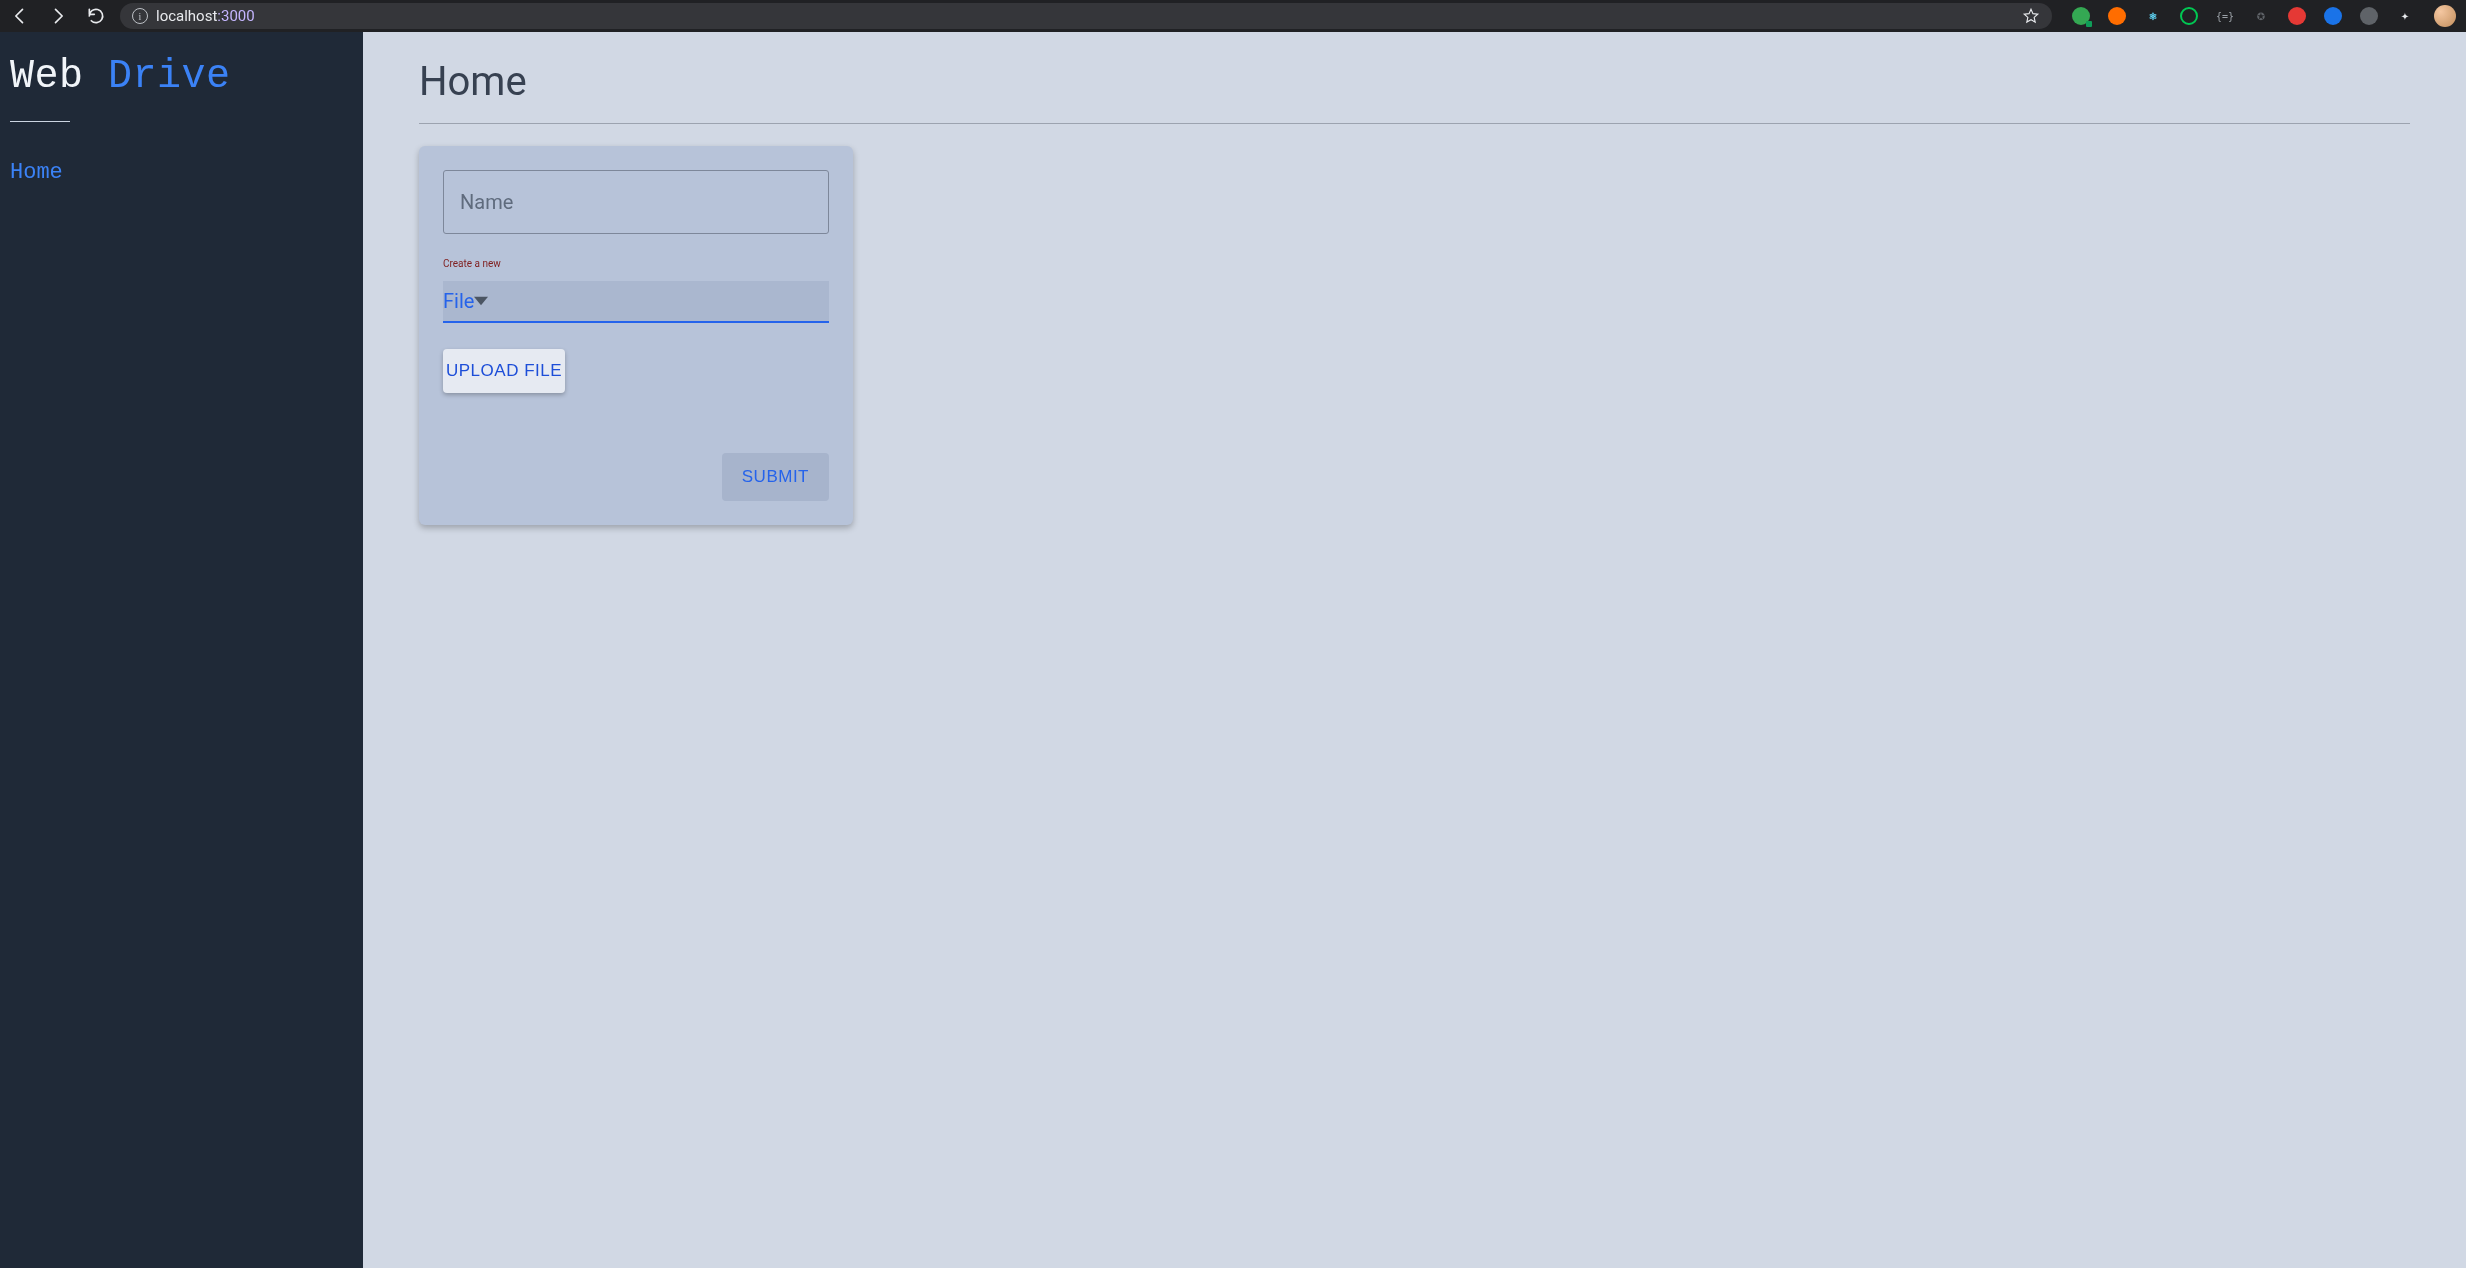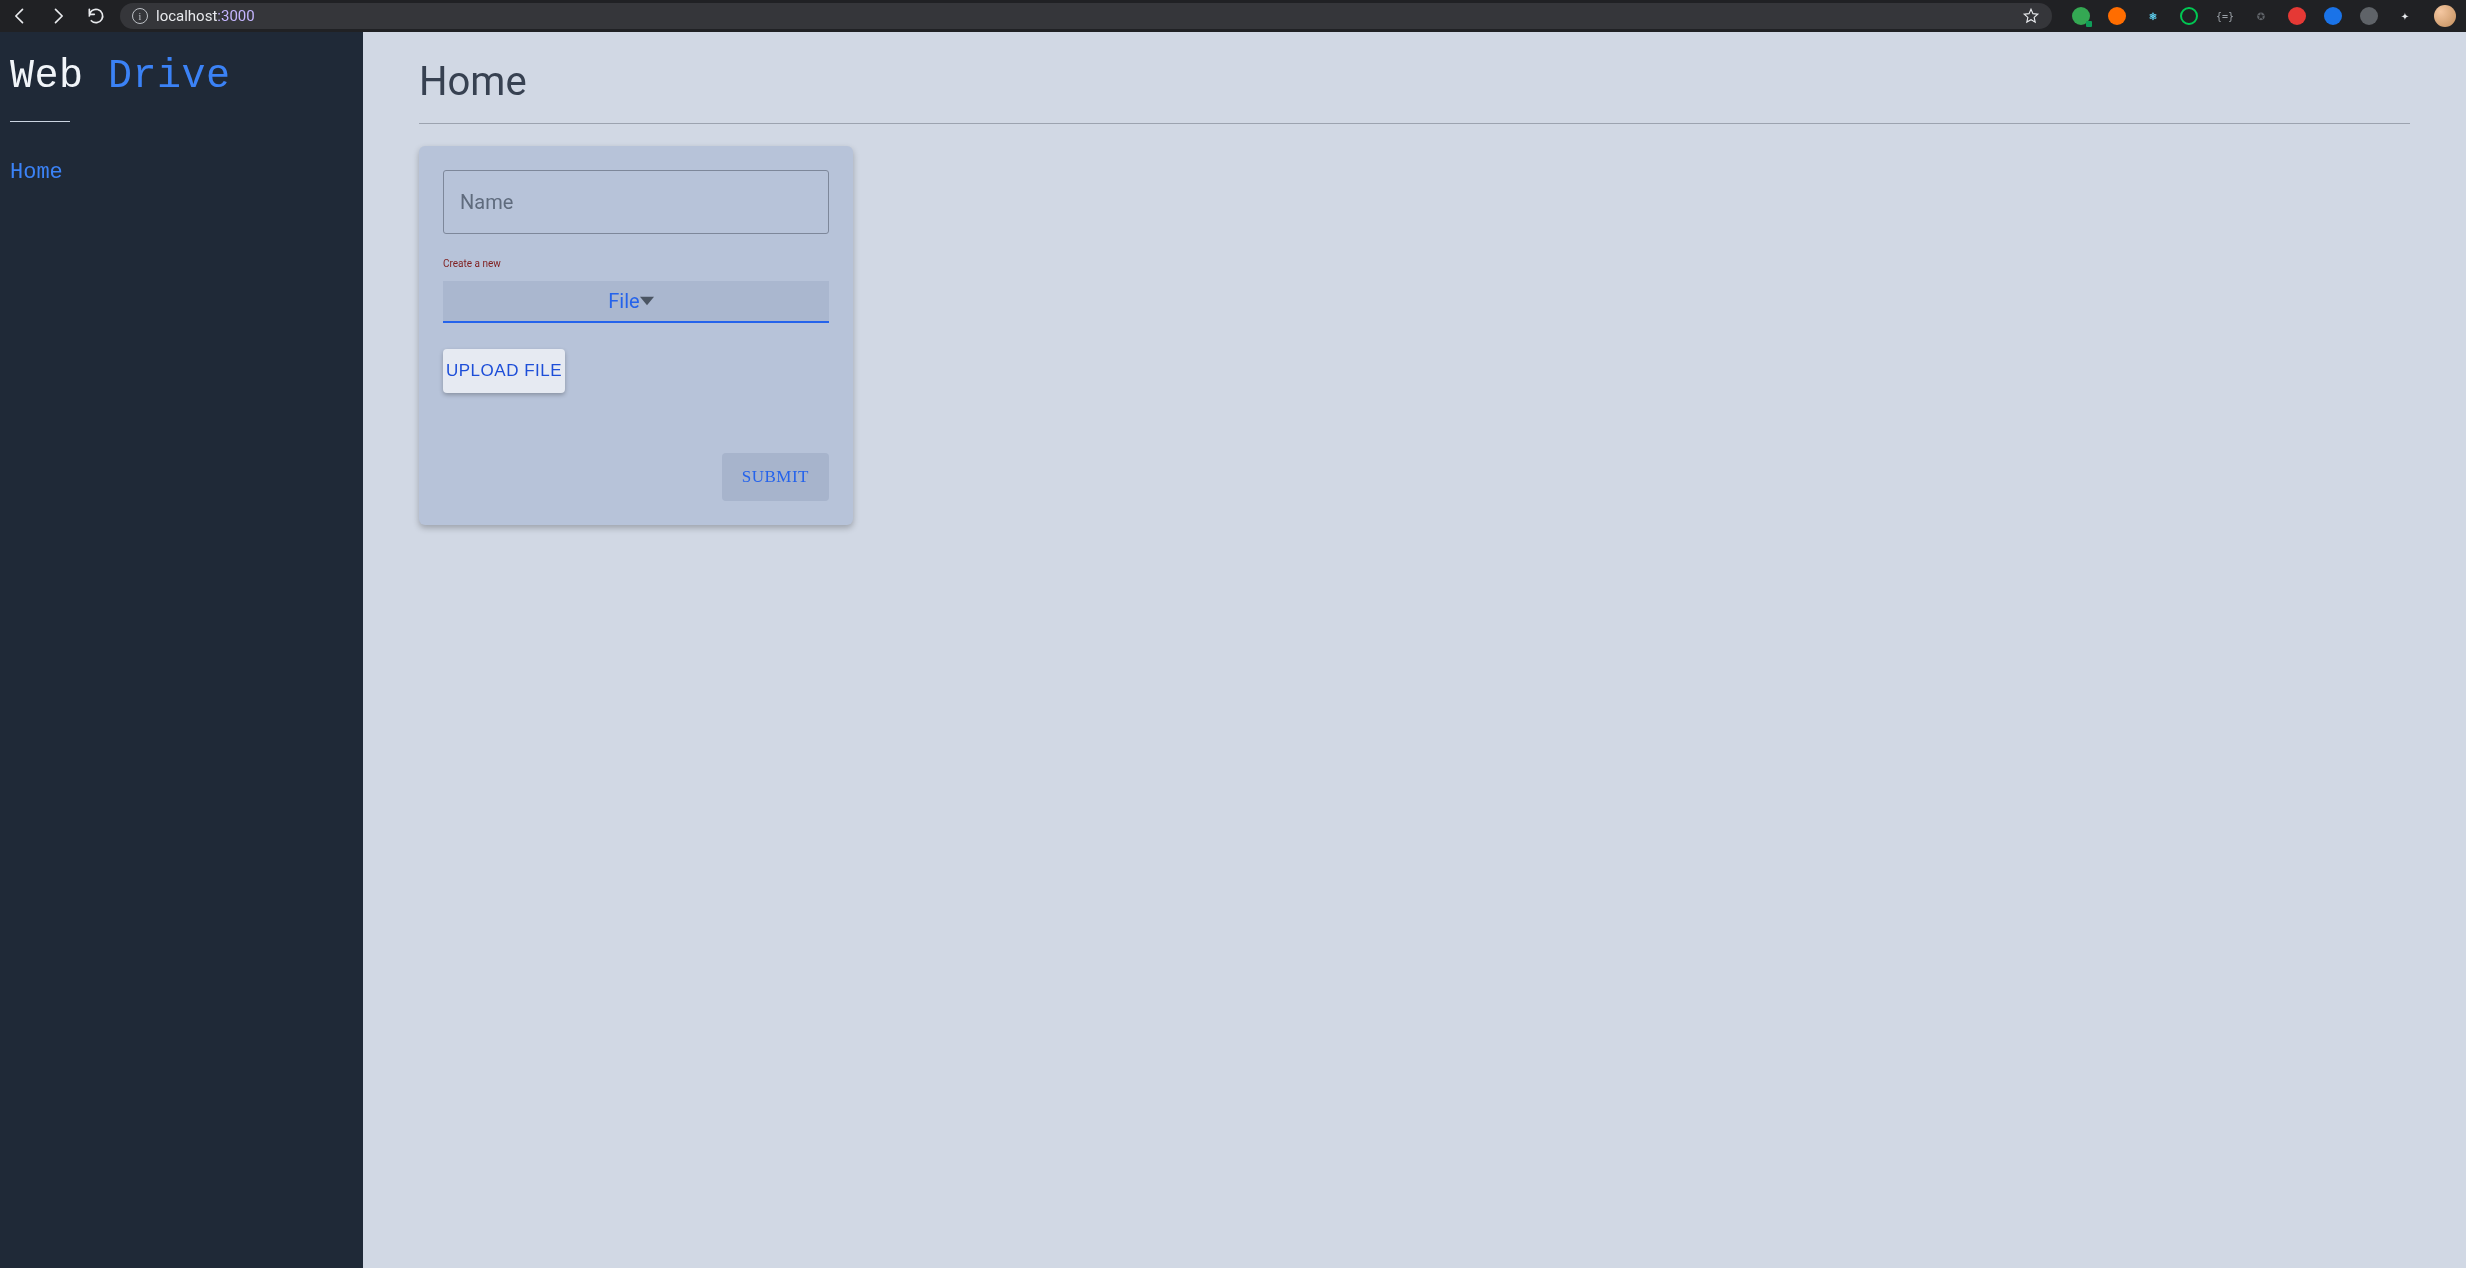--- a/index.html
+++ b/index.html
@@ -118,21 +118,21 @@
       position:absolute; left:16px; top:50%; transform:translateY(-50%);
       color:#5f6b7d; font-size:20px; pointer-events:none;
     }
 
     .select-block { margin-top:24px; }
     .select-label { color:#7f1d1d; font-size:10px; margin-bottom:12px; }
     .select {
       background:#aab7cf;
       border-bottom:2px solid #2563eb;
       padding:8px 10px 8px 0;
-      display:flex; align-items:center; justify-content:center;
+      display:flex; align-items:center; justify-content:flex-start;
       cursor:pointer;
     }
     .select-value { color:#2563eb; font-size:20px; }
     .select svg { width:14px; height:14px; }
 
     .upload-btn {
       margin-top:26px;
       align-self:flex-start;
       background:#e6eaf2;
       color:#1d4ed8;
@@ -148,21 +148,20 @@
     .submit-row { display:flex; justify-content:flex-end; margin-top:60px; }
     .submit-btn {
       background:#a7b4cc;
       color:#2563eb;
       border:none;
       border-radius:4px;
       padding:14px 20px;
       font-size:17px;
       letter-spacing:0.5px;
       cursor:pointer;
-      font-family:Liberation Serif, serif;
     }
   </style>
 </head>
 <body>
 
 <div class="chrome">
   <div class="nav-icons">
     <svg viewBox="0 0 24 24">
         <path d="M15 4l-8 8 8 8" stroke="#e8eaed" stroke-width="2" fill="none" stroke-linecap="round" stroke-linejoin="round"></path>
       </svg>

